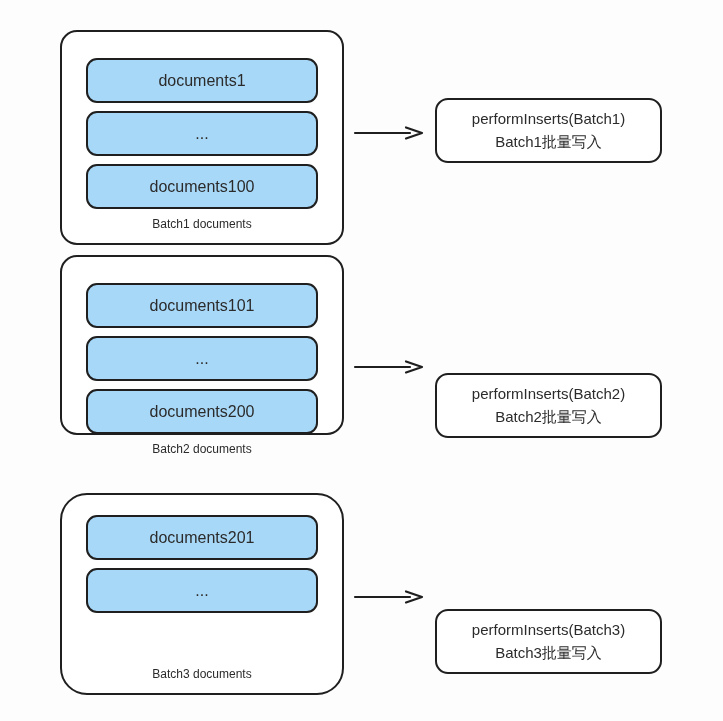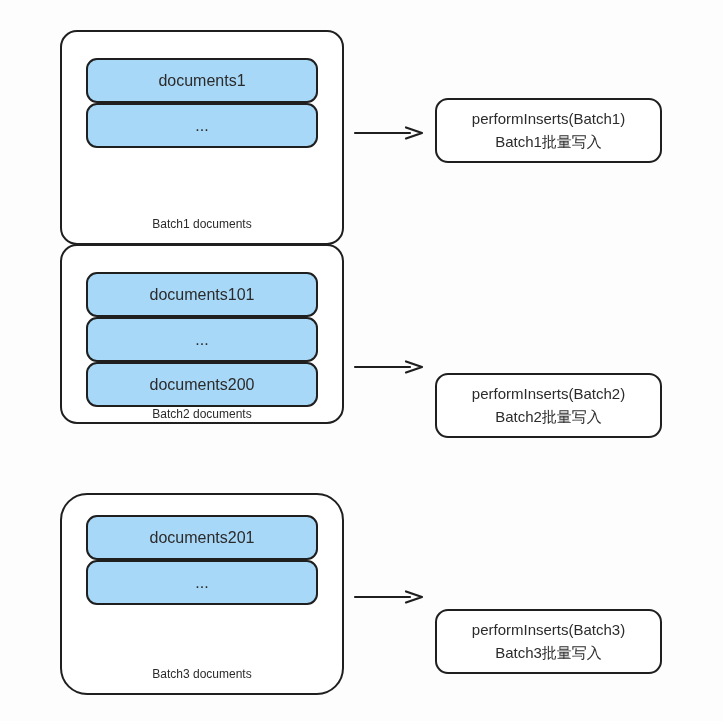--- a/index.html
+++ b/index.html
@@ -23,31 +23,32 @@
     width: 284px;
     box-sizing: border-box;
     background: #ffffff;
     border: 2px solid #1f1f1f;
     border-radius: 17px;
     display: flex;
     flex-direction: column;
     padding: 26px 24px 10px 24px;
   }
   .b1 { top: 30px;  height: 215px; }
-  .b2 { top: 244px; height: 180px; }
+  .b2 { top: 255px; height: 180px; }
   .b3 { top: 493px; height: 202px; padding-top: 20px; border-radius: 27px; }
 
   
   .pill {
     flex: none;
     height: 45px;
     box-sizing: border-box;
     background: #a8d8f8;
     border: 2px solid #1f1f1f;
     border-radius: 11px;
+    margin-bottom: 8px;
     display: flex;
     align-items: center;
     justify-content: center;
     font-size: 16px;
   }
   .batch-label {
     margin-top: auto;
     text-align: center;
     font-size: 12px;
     padding-bottom: 2px;
@@ -98,20 +99,23 @@
 
 <div class="canvas">
 
   <div class="batch-box b1">
     <div class="pill">
       <span>documents1</span>
     </div>
     <div class="pill">
       <span>...</span>
     </div>
+    <div class="pill">
+      <span>documents100</span>
+    </div>
     <div class="batch-label">Batch1 documents</div>
   </div>
   <svg class="arrow ar1" viewBox="0 0 76 16">
     <line x1="3" y1="8" x2="58" y2="8"></line>
     <path d="M54 2.5 L70 8 L54 13.5"></path>
   </svg>
   <div class="action-box a1">
     <div>performInserts(Batch1)</div>
     <div>Batch1批量写入</div>
   </div>

